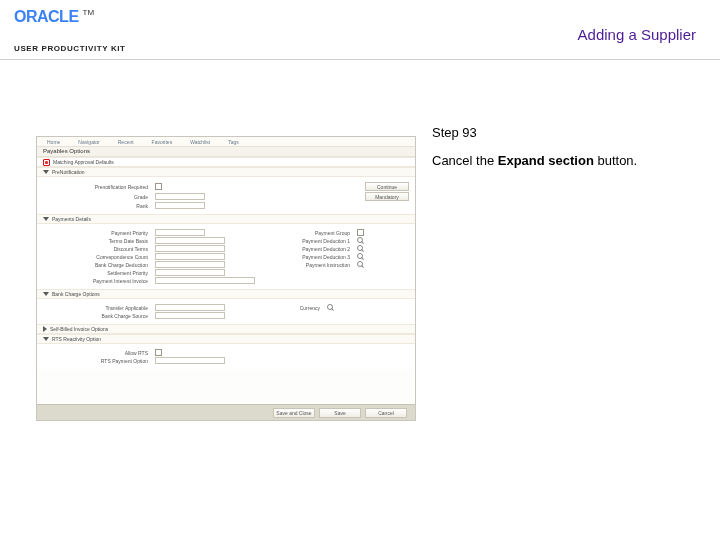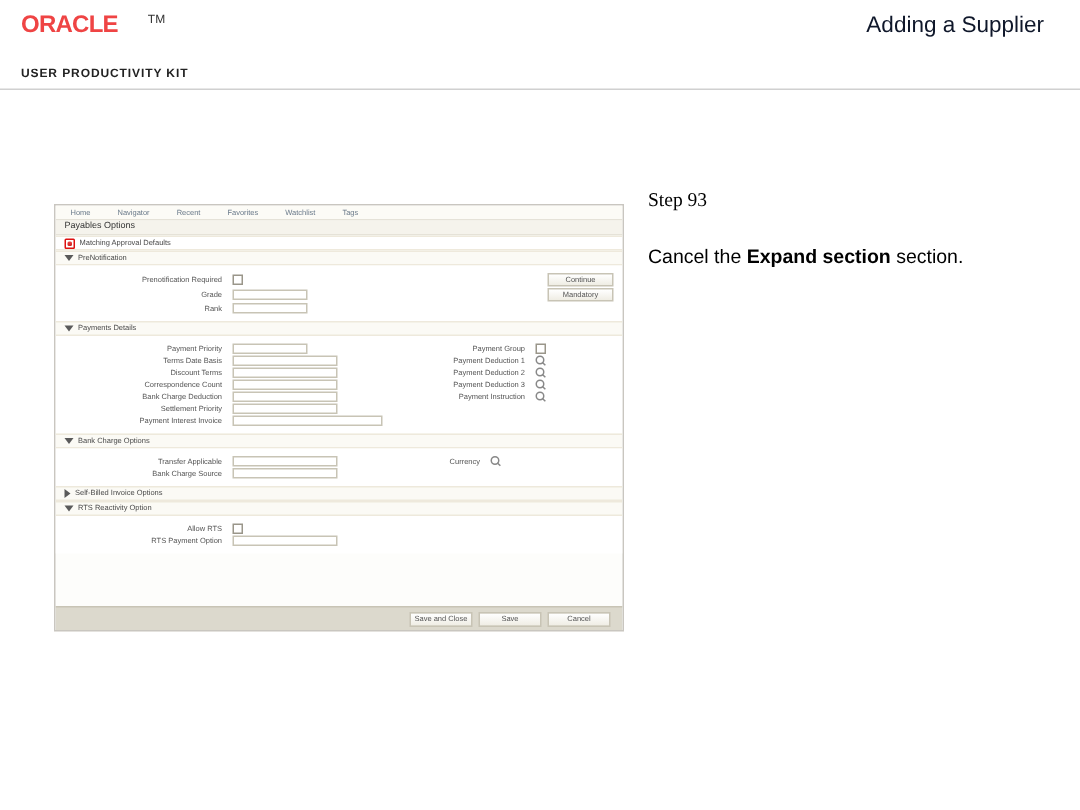--- a/index.html
+++ b/index.html
@@ -18,42 +18,42 @@
     justify-content: space-between;
     align-items: flex-start;
   }
   .logo-block { display: flex; flex-direction: column; }
   .oracle-logo {
     display: flex;
     align-items: center;
     gap: 2px;
   }
   .oracle-logo .word {
-    color: #ef4444;
+    color: #3b82f6;
     font-weight: 700;
     font-size: 16px;
     letter-spacing: -0.5px;
   }
   .oracle-logo .tm {
     color: #333;
     font-size: 8px;
     align-self: flex-start;
-    margin-left: 18px;
+    margin-left: 2px;
   }
   .upk {
     font-size: 8px;
     letter-spacing: 0.6px;
     color: #222;
     margin-top: 18px;
     font-weight: 600;
   }
   .page-title {
     font-size: 15px;
-    color: #0f172a;
-    margin-top: 0;
+    color: #4c1d95;
+    margin-top: 18px;
     margin-right: 10px;
   }
 
   .content-row {
     display: flex;
     padding: 12px 0 0 0;
   }
 
   
   .shot-wrap {
@@ -210,21 +210,21 @@
   .shot .footer .btn { width: 42px; height: 10px; }
 
   
   .instr {
     flex: 1;
     padding: 52px 16px 0 22px;
     font-size: 13px;
     color: #000;
     line-height: 1.35;
   }
-  .instr .step { margin-bottom: 20px; font-family: Liberation Serif, serif; }
+  .instr .step { margin-bottom: 10px; }
   .instr .line2 { }
   .instr .bold { font-weight: 700; }
 </style>
 </head>
 <body>
 
 <div class="topbar">
   <div class="logo-block">
     <div class="oracle-logo">
       <span class="word">ORACLE</span>
@@ -389,17 +389,17 @@
         <span class="btn">Save and Close</span>
         <span class="btn">Save</span>
         <span class="btn">Cancel</span>
       </div>
     </div>
   </div>
 
   <div class="instr">
     <div class="step">Step 93</div>
     <div class="line2">
-      <span>Cancel the </span><span class="bold">Expand section</span><span> section.</span>
+      <span>Cancel the </span><span class="bold">Expand section</span><span> button.</span>
     </div>
   </div>
 
 </div>
 
 </body></html>

